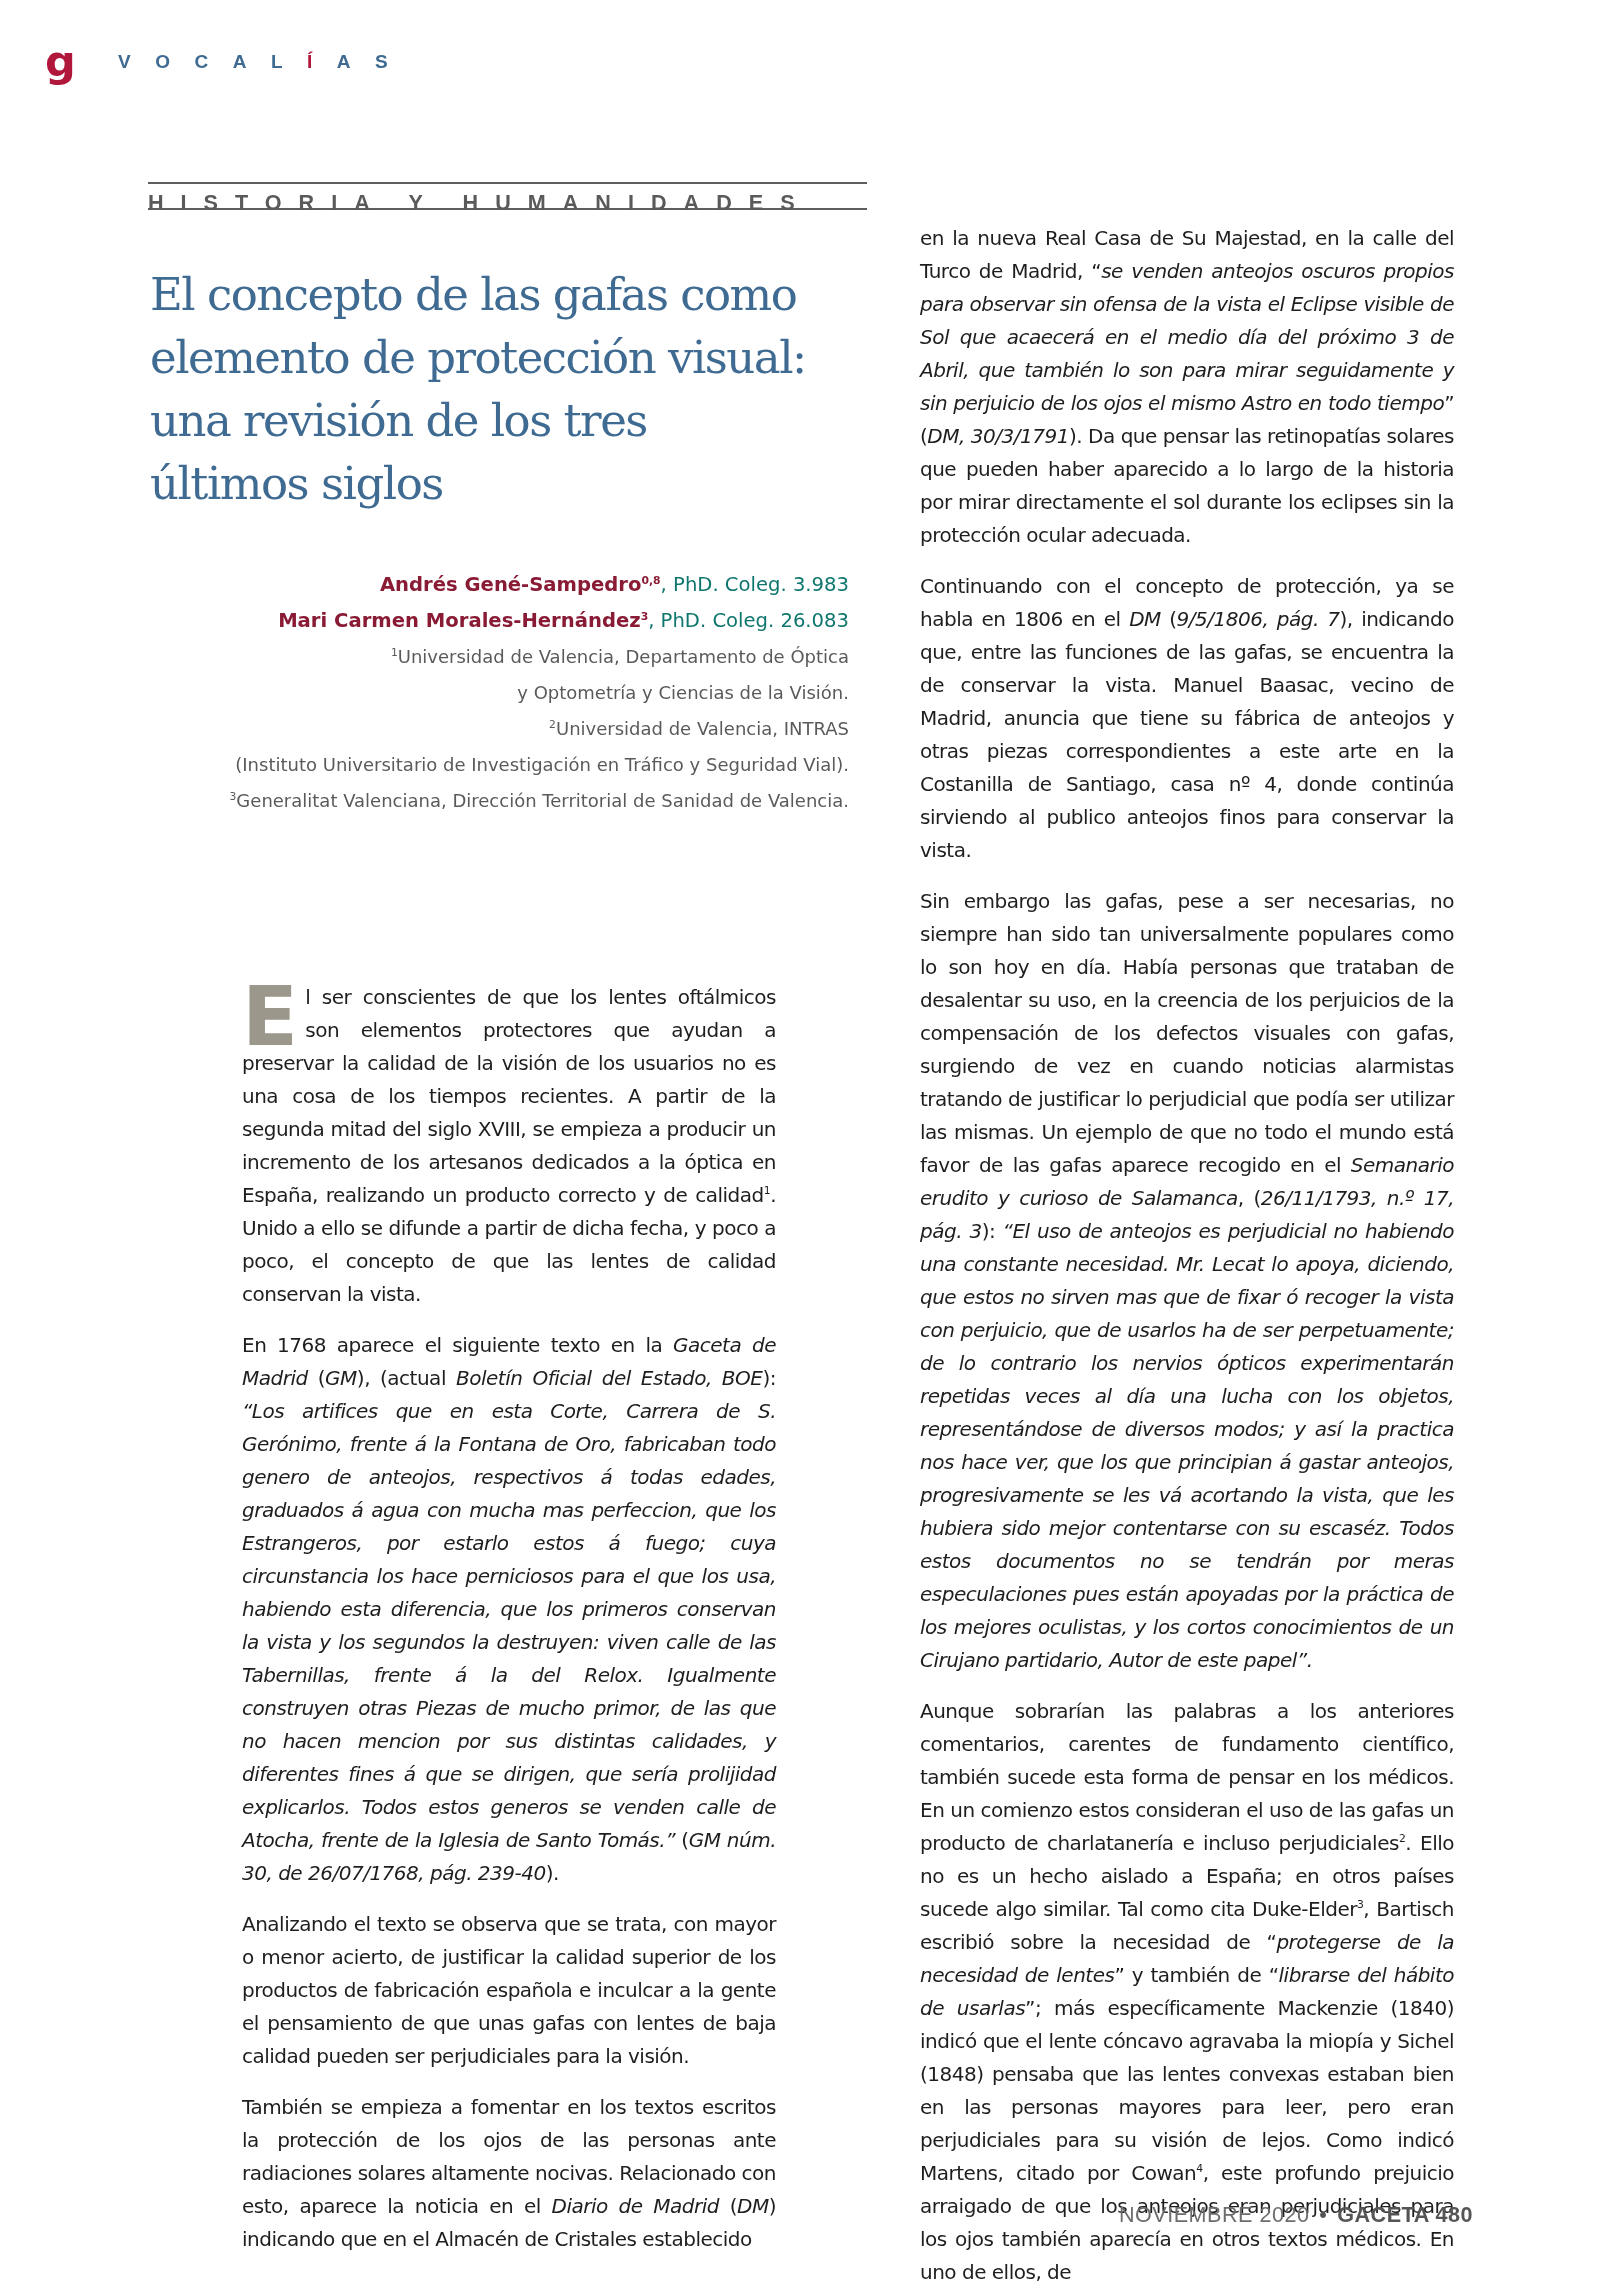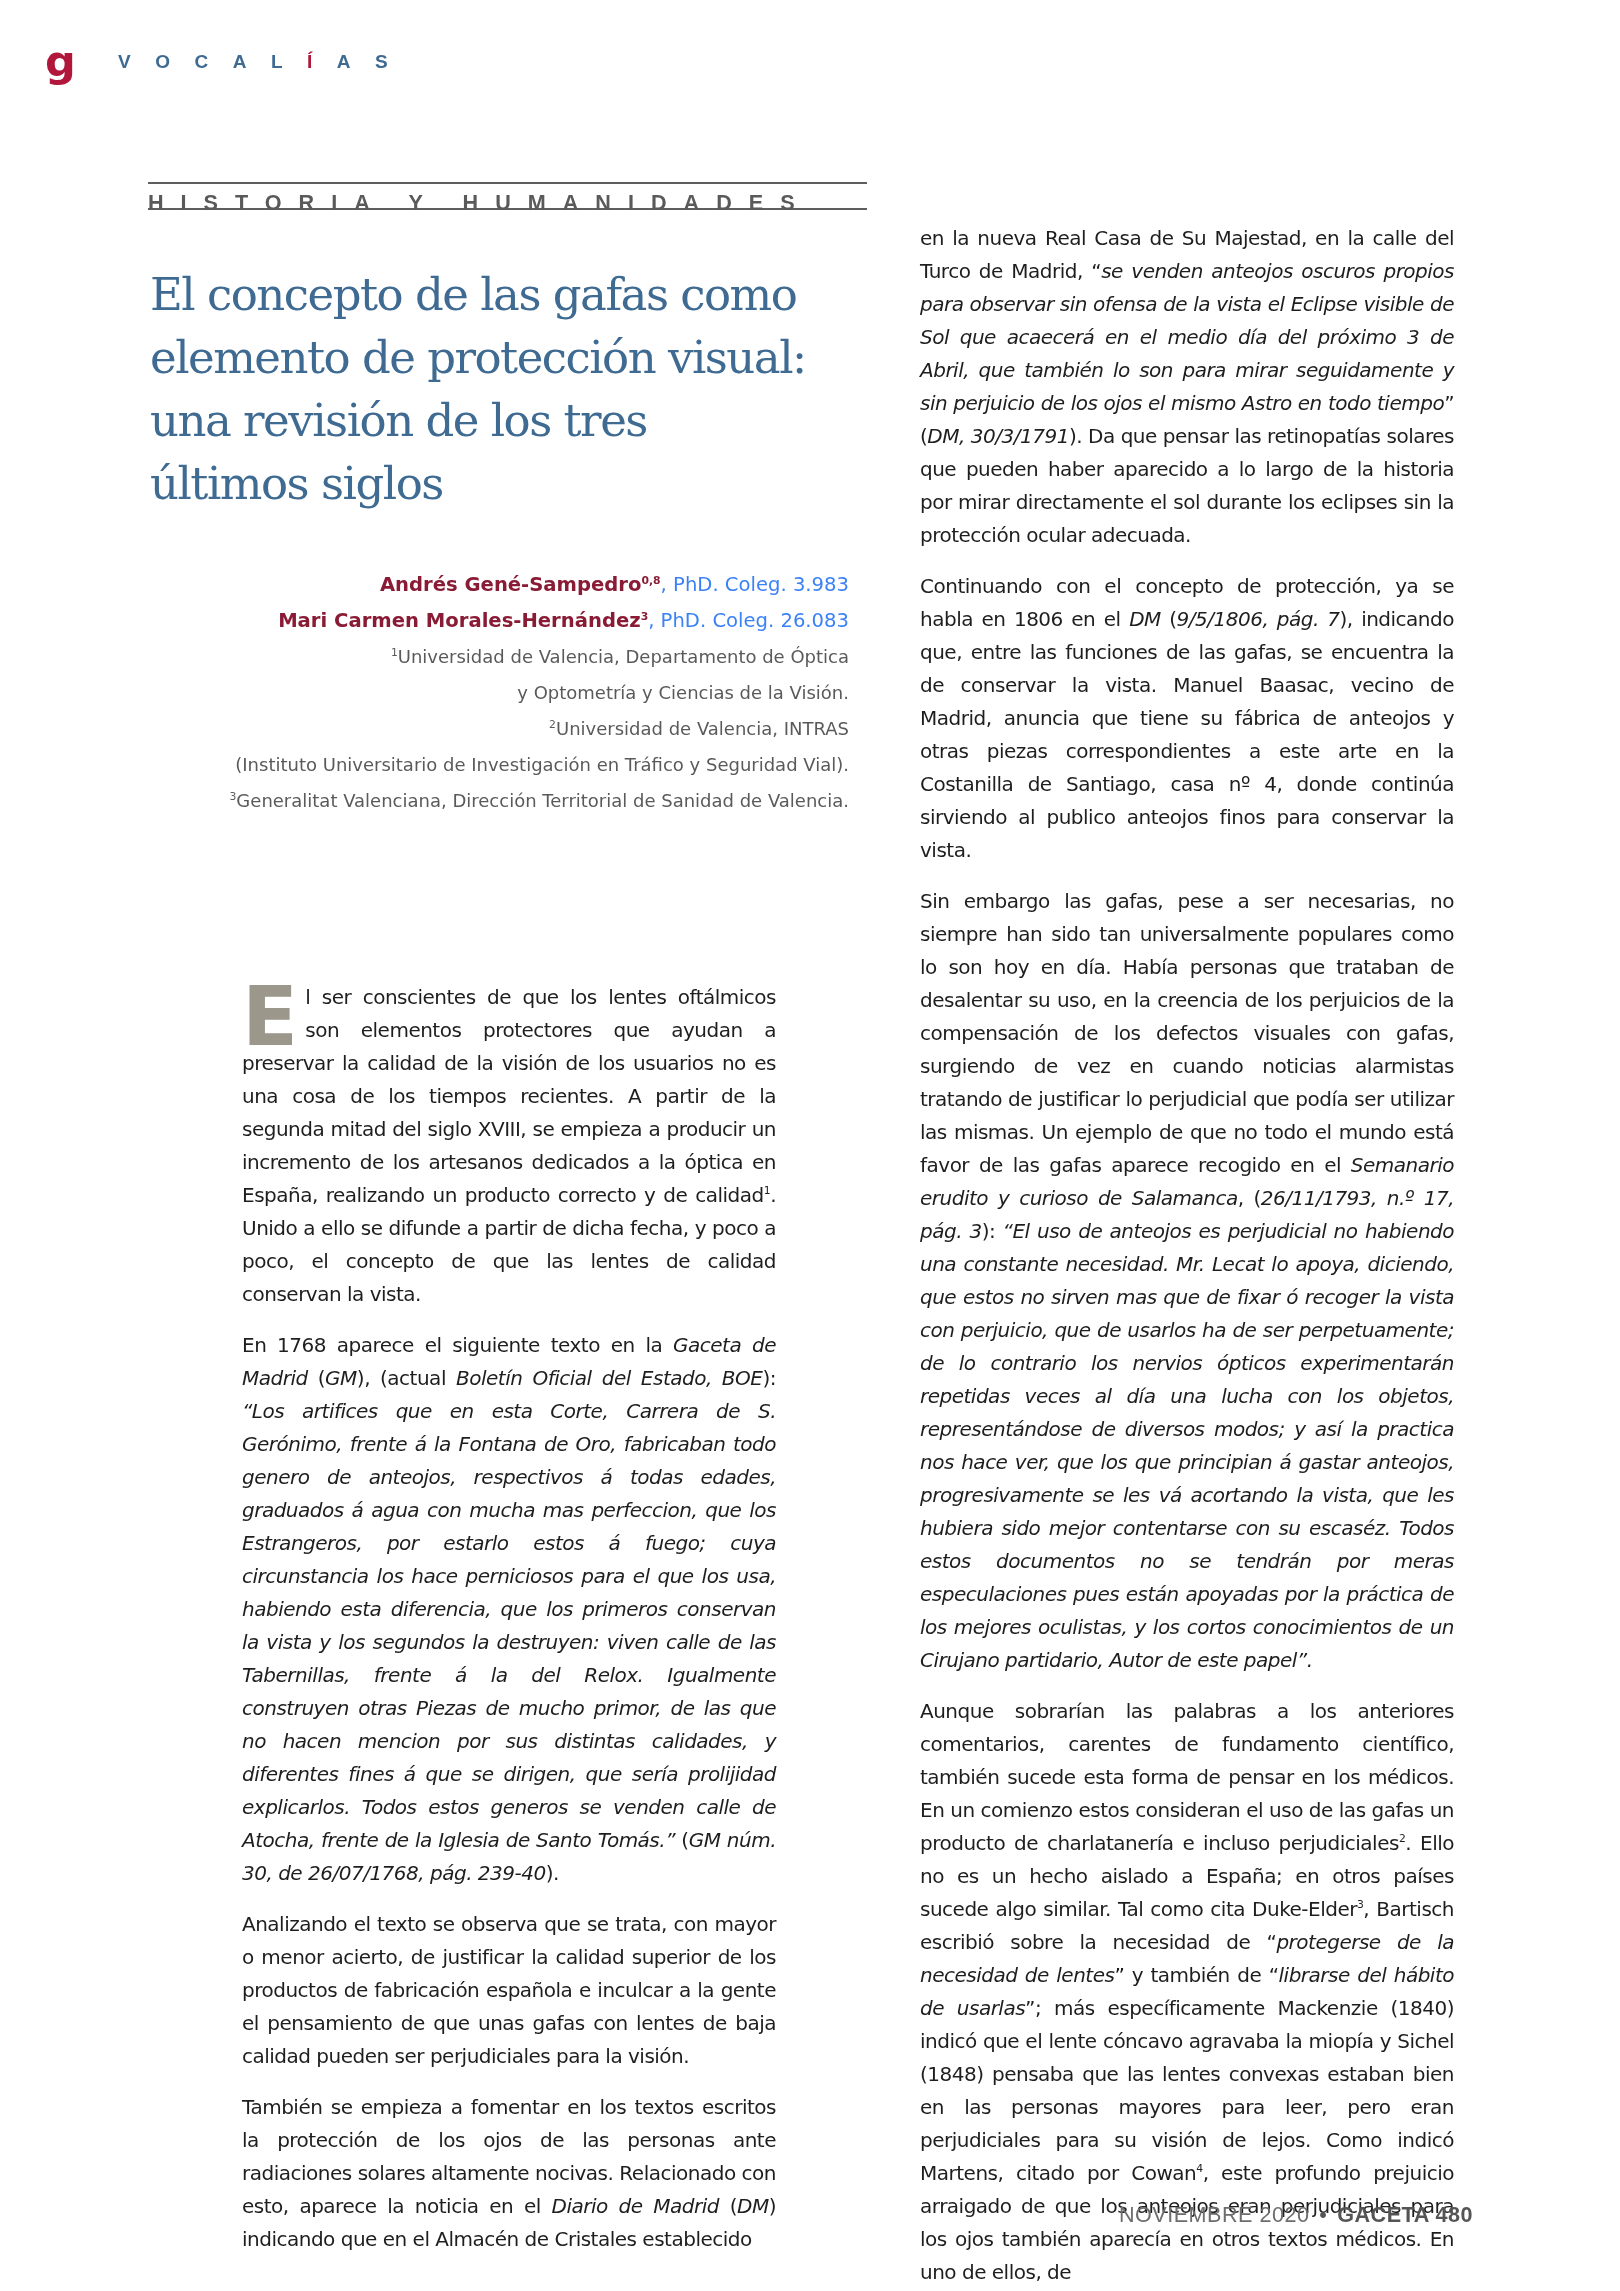--- a/index.html
+++ b/index.html
@@ -34,21 +34,21 @@
       font-family: "DejaVu Serif", serif; font-size: 45px; line-height: 63px;
       color: #3f6b92; letter-spacing: -1.5px; margin-left: 19px;
     }
     .title div { white-space: nowrap; }
 
     .authors {
       position: absolute; right: 771px; top: 567px; width: 725px; text-align: right;
       font-family: "DejaVu Sans", sans-serif; font-size: 19.6px; line-height: 36px; color: #444;
     }
     .authors .name { color: #8a1b35; font-weight: bold; }
-    .authors .credential { color: #3b82f6; margin-top: 32px; }
+    .authors .credential { color: #0f766e; margin-top: 32px; }
     .authors .aff { color: #5a5a5a; font-size: 18px; }
     .authors sup { font-size: 10.8px; vertical-align: 6.9px; line-height: 0; }
 
     .col {
       position: absolute; width: 570px;
       font-family: "DejaVu Sans", sans-serif; font-size: 20px; line-height: 33px;
       color: #1e1e1e; text-align: justify; letter-spacing: -0.5px;
     }
     .col-left { left: 224px; top: 963px; }
     .col-right { left: 902px; top: 204px; }

